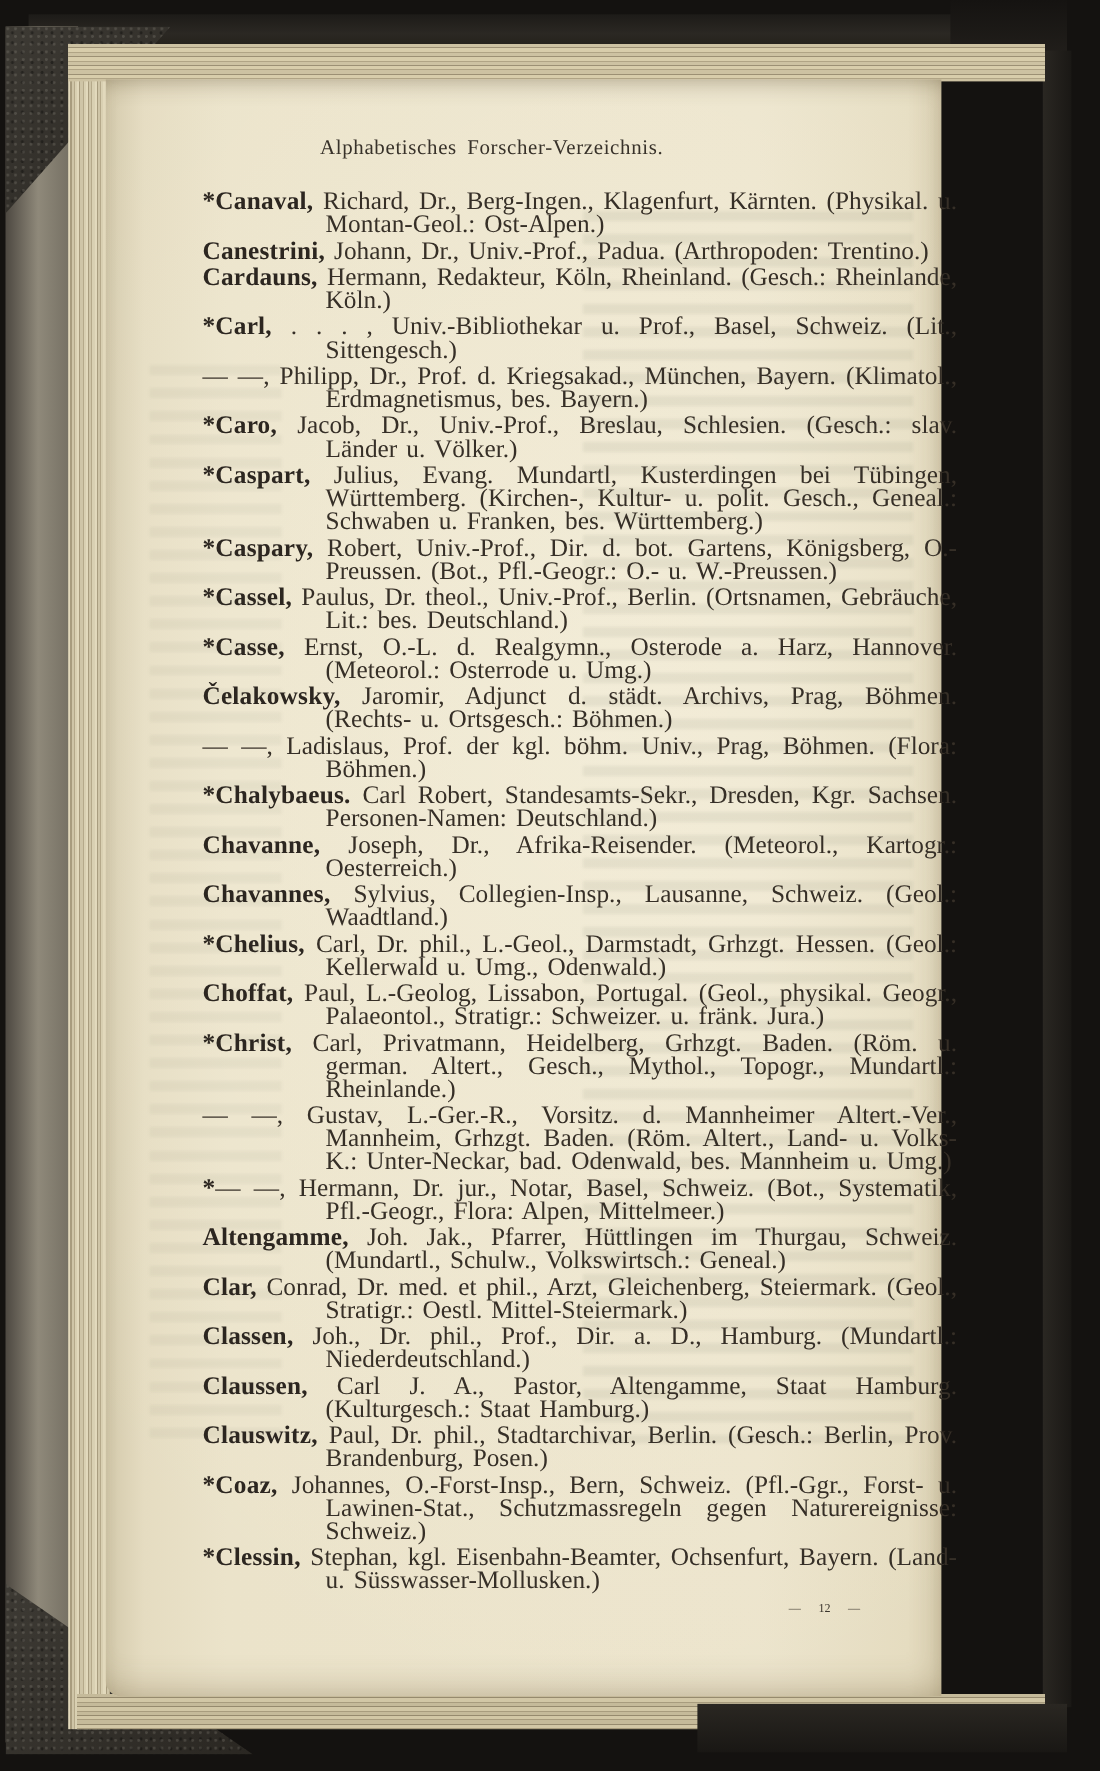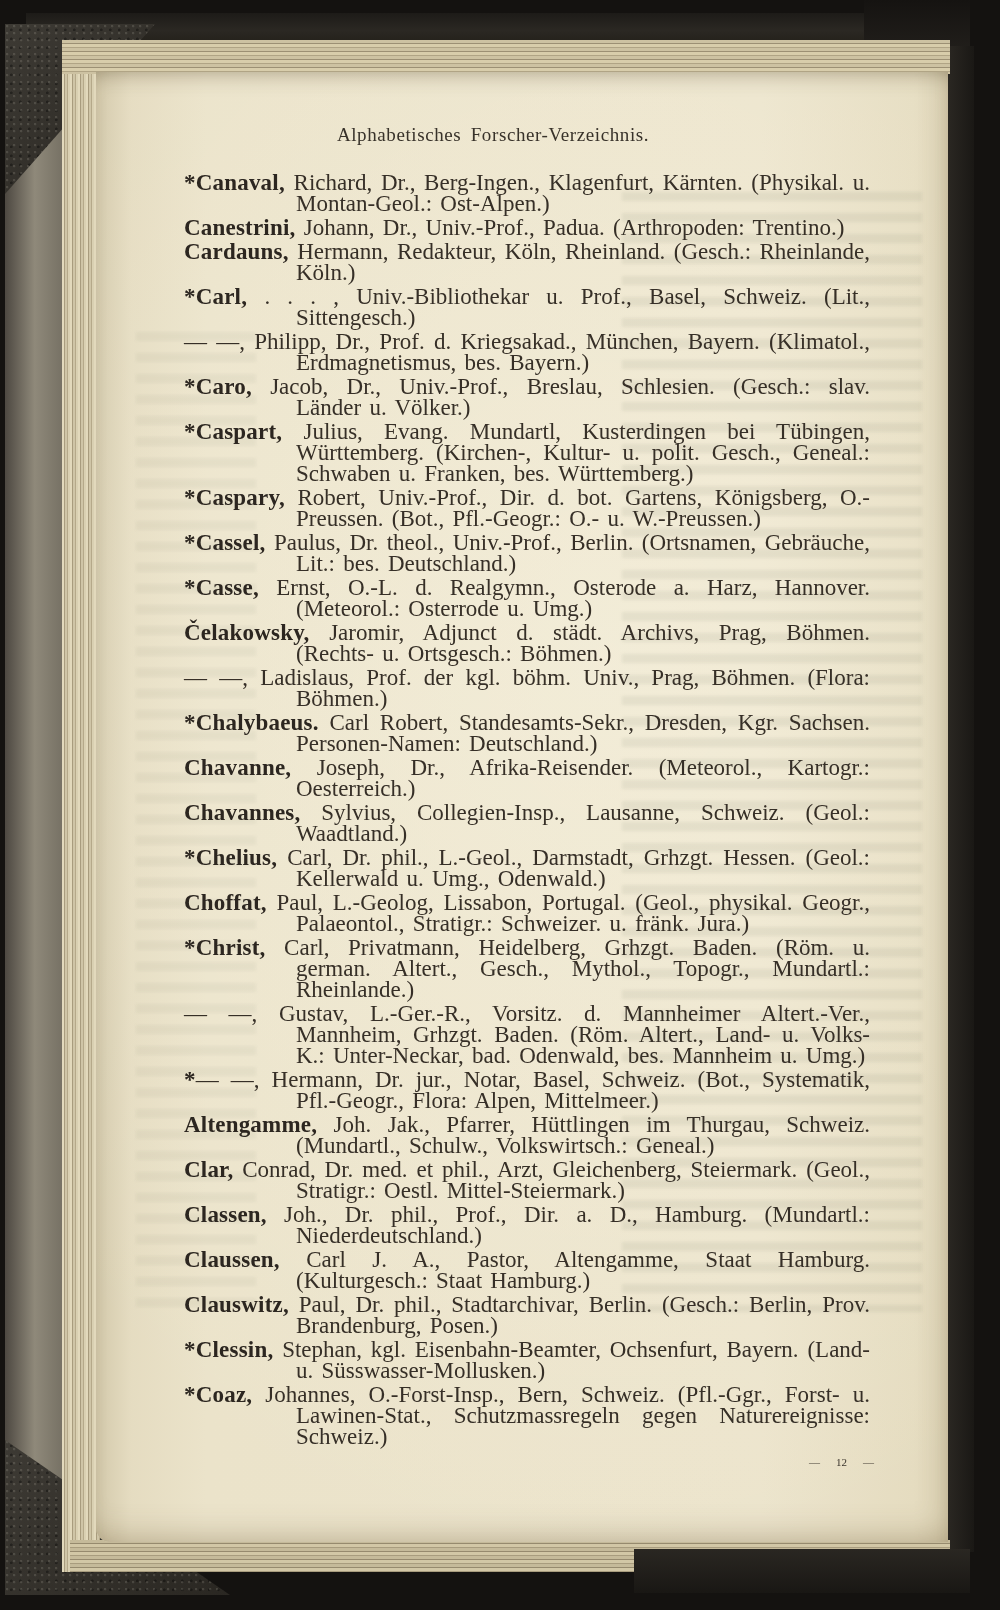--- a/index.html
+++ b/index.html
@@ -58,21 +58,21 @@
       #cdc2a2 0 3px,#9c9074 3px 4px,#d8cdab 4px 7px,#b0a485 7px 8px);
   }
   .page-edges-bottom{
     position:absolute;left:70px;top:1540px;width:880px;height:32px;
     background:repeating-linear-gradient(180deg,
       #c5ba9a 0 3px,#968a6e 3px 4px,#d2c7a6 4px 7px,#a89c7e 7px 8px);
   }
 
   
   .page{
-    position:absolute;left:96px;top:72px;width:852px;height:1470px;
+    position:absolute;left:96px;top:72px;width:760px;height:1470px;
     background:
       radial-gradient(ellipse 120% 90% at 60% 40%, rgba(255,252,238,.35), rgba(0,0,0,0) 70%),
       linear-gradient(90deg,#d3c9ab 0,#e5dcc1 35px,#ebe3ca 110px,#ece4cc 78%,#e5dcc0 96%,#ddd3b5 100%);
     border-bottom-left-radius:14px;
     box-shadow:
       inset 0 14px 22px -14px rgba(80,65,35,.45),
       inset -10px -18px 34px -18px rgba(110,92,55,.45);
   }
   
   .bleedthrough-a,.bleedthrough-b{
@@ -171,20 +171,20 @@
   <p class="entry"><b class="entry-lead">Altengamme,</b><span class="entry-rest"> Joh. Jak., Pfarrer, Hüttlingen im Thurgau, Schweiz. (Mundartl., Schulw., Volkswirtsch.: Geneal.)</span></p>
 
   <p class="entry"><b class="entry-lead">Clar,</b><span class="entry-rest"> Conrad, Dr. med. et phil., Arzt, Gleichenberg, Steiermark. (Geol., Stratigr.: Oestl. Mittel-Steiermark.)</span></p>
 
   <p class="entry"><b class="entry-lead">Classen,</b><span class="entry-rest"> Joh., Dr. phil., Prof., Dir. a. D., Hamburg. (Mundartl.: Niederdeutschland.)</span></p>
 
   <p class="entry"><b class="entry-lead">Claussen,</b><span class="entry-rest"> Carl J. A., Pastor, Altengamme, Staat Hamburg. (Kulturgesch.: Staat Hamburg.)</span></p>
 
   <p class="entry"><b class="entry-lead">Clauswitz,</b><span class="entry-rest"> Paul, Dr. phil., Stadtarchivar, Berlin. (Gesch.: Berlin, Prov. Brandenburg, Posen.)</span></p>
 
+  <p class="entry"><b class="entry-lead">*Coaz,</b><span class="entry-rest"> Johannes, O.-Forst-Insp., Bern, Schweiz. (Pfl.-Ggr., Forst- u. Lawinen-Stat., Schutzmassregeln gegen Naturereignisse: Schweiz.)</span></p>
+
   <p class="entry"><b class="entry-lead">*Clessin,</b><span class="entry-rest"> Stephan, kgl. Eisenbahn-Beamter, Ochsenfurt, Bayern. (Land- u. Süsswasser-Mollusken.)</span></p>
-
-  <p class="entry"><b class="entry-lead">*Coaz,</b><span class="entry-rest"> Johannes, O.-Forst-Insp., Bern, Schweiz. (Pfl.-Ggr., Forst- u. Lawinen-Stat., Schutzmassregeln gegen Naturereignisse: Schweiz.)</span></p>
 </div>
 
     <div class="pagenum"><span class="dash">—</span><span>12</span><span class="dash">—</span></div>
   </div>
 </div>
 
 </body></html>

